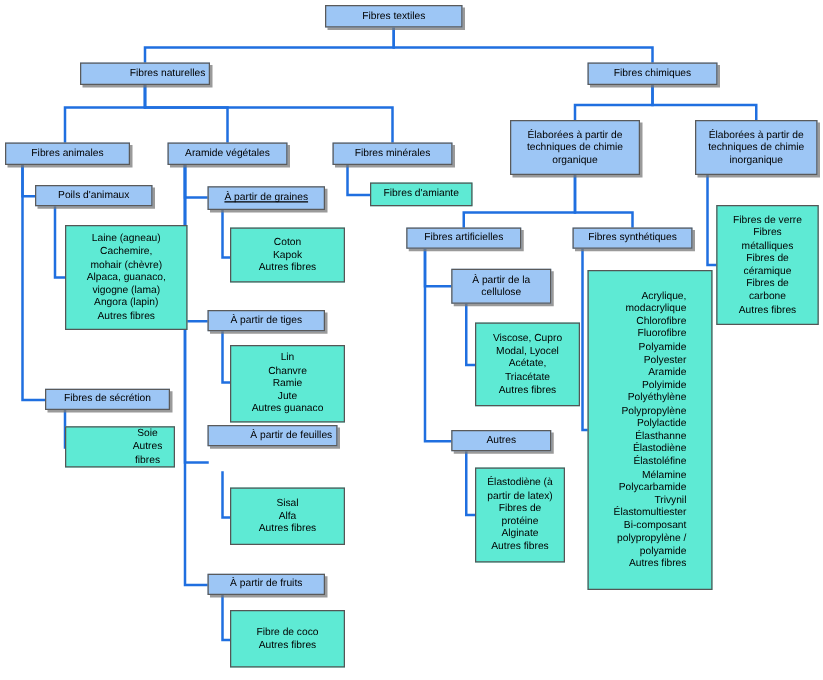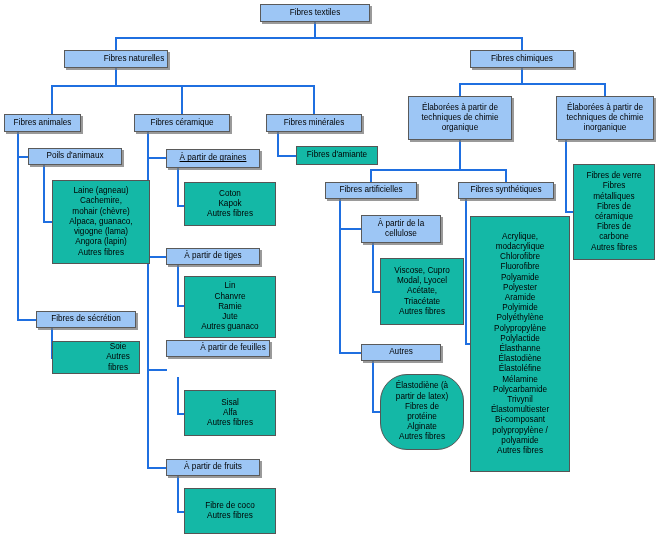--- a/index.html
+++ b/index.html
@@ -36,21 +36,21 @@
     line-height: 10.2px;
     color: #000000;
     z-index: 5;
   }
   .node.blue {
     background: #9DC6F5;
     border: 1px solid #5A5A5A;
     box-shadow: 2px 2px 0 rgba(120,120,120,0.75);
   }
   .node.white {
-    background: #14b8a6;
+    background: #5eead4;
     border: 1px solid #555555;
   }
   .node .txt {
     display: block;
     padding: 0 2px;
     white-space: pre-line;
   }
 </style>
 </head>
 <body>
@@ -89,25 +89,25 @@
   <div id="node-layer">
       <div class="node blue" style="left: 260px; top: 4px; width: 110px; height: 18px;">
         <span class="txt">Fibres textiles</span>
       </div>
       <div class="node blue" style="left: 64px; top: 50px; width: 104px; height: 18px; padding-left: 36px;">
         <span class="txt">Fibres naturelles</span>
       </div>
       <div class="node blue" style="left: 470px; top: 50px; width: 104px; height: 18px;">
         <span class="txt">Fibres chimiques</span>
       </div>
-      <div class="node blue" style="left: 4px; top: 114px; width: 77px; height: 18px;">
+      <div class="node blue" style="left: 4px; top: 114px; width: 100px; height: 18px;">
         <span class="txt">Fibres animales</span>
       </div>
       <div class="node blue" style="left: 134px; top: 114px; width: 96px; height: 18px;">
-        <span class="txt">Fibres céramique</span>
+        <span class="txt">Aramide végétales</span>
       </div>
       <div class="node blue" style="left: 266px; top: 114px; width: 96px; height: 18px;">
         <span class="txt">Fibres minérales</span>
       </div>
       <div class="node blue" style="left: 408px; top: 96px; width: 104px; height: 44px;">
         <span class="txt">Élaborées à partir de
 techniques de chimie
 organique</span>
       </div>
       <div class="node blue" style="left: 556px; top: 96px; width: 98px; height: 44px;">
@@ -183,29 +183,29 @@
       <div class="node white" style="left: 380px; top: 258px; width: 84px; height: 67px;">
         <span class="txt">Viscose, Cupro
 Modal, Lyocel
 Acétate,
 Triacétate
 Autres fibres</span>
       </div>
       <div class="node blue" style="left: 361px; top: 344px; width: 80px; height: 17px;">
         <span class="txt">Autres</span>
       </div>
-      <div class="node white" style="left: 380px; top: 374px; width: 84px; height: 76px; border-radius: 27px;">
+      <div class="node white" style="left: 380px; top: 374px; width: 72px; height: 76px;">
         <span class="txt">Élastodiène (à
 partir de latex)
 Fibres de
 protéine
 Alginate
 Autres fibres</span>
       </div>
-      <div class="node white" style="left: 470px; top: 216px; width: 100px; height: 256px;">
+      <div class="node white" style="left: 470px; top: 216px; width: 100px; height: 256px; text-align: right;">
         <span class="txt">Acrylique,
 modacrylique
 Chlorofibre
 Fluorofibre
 Polyamide
 Polyester
 Aramide
 Polyimide
 Polyéthylène
 Polypropylène

